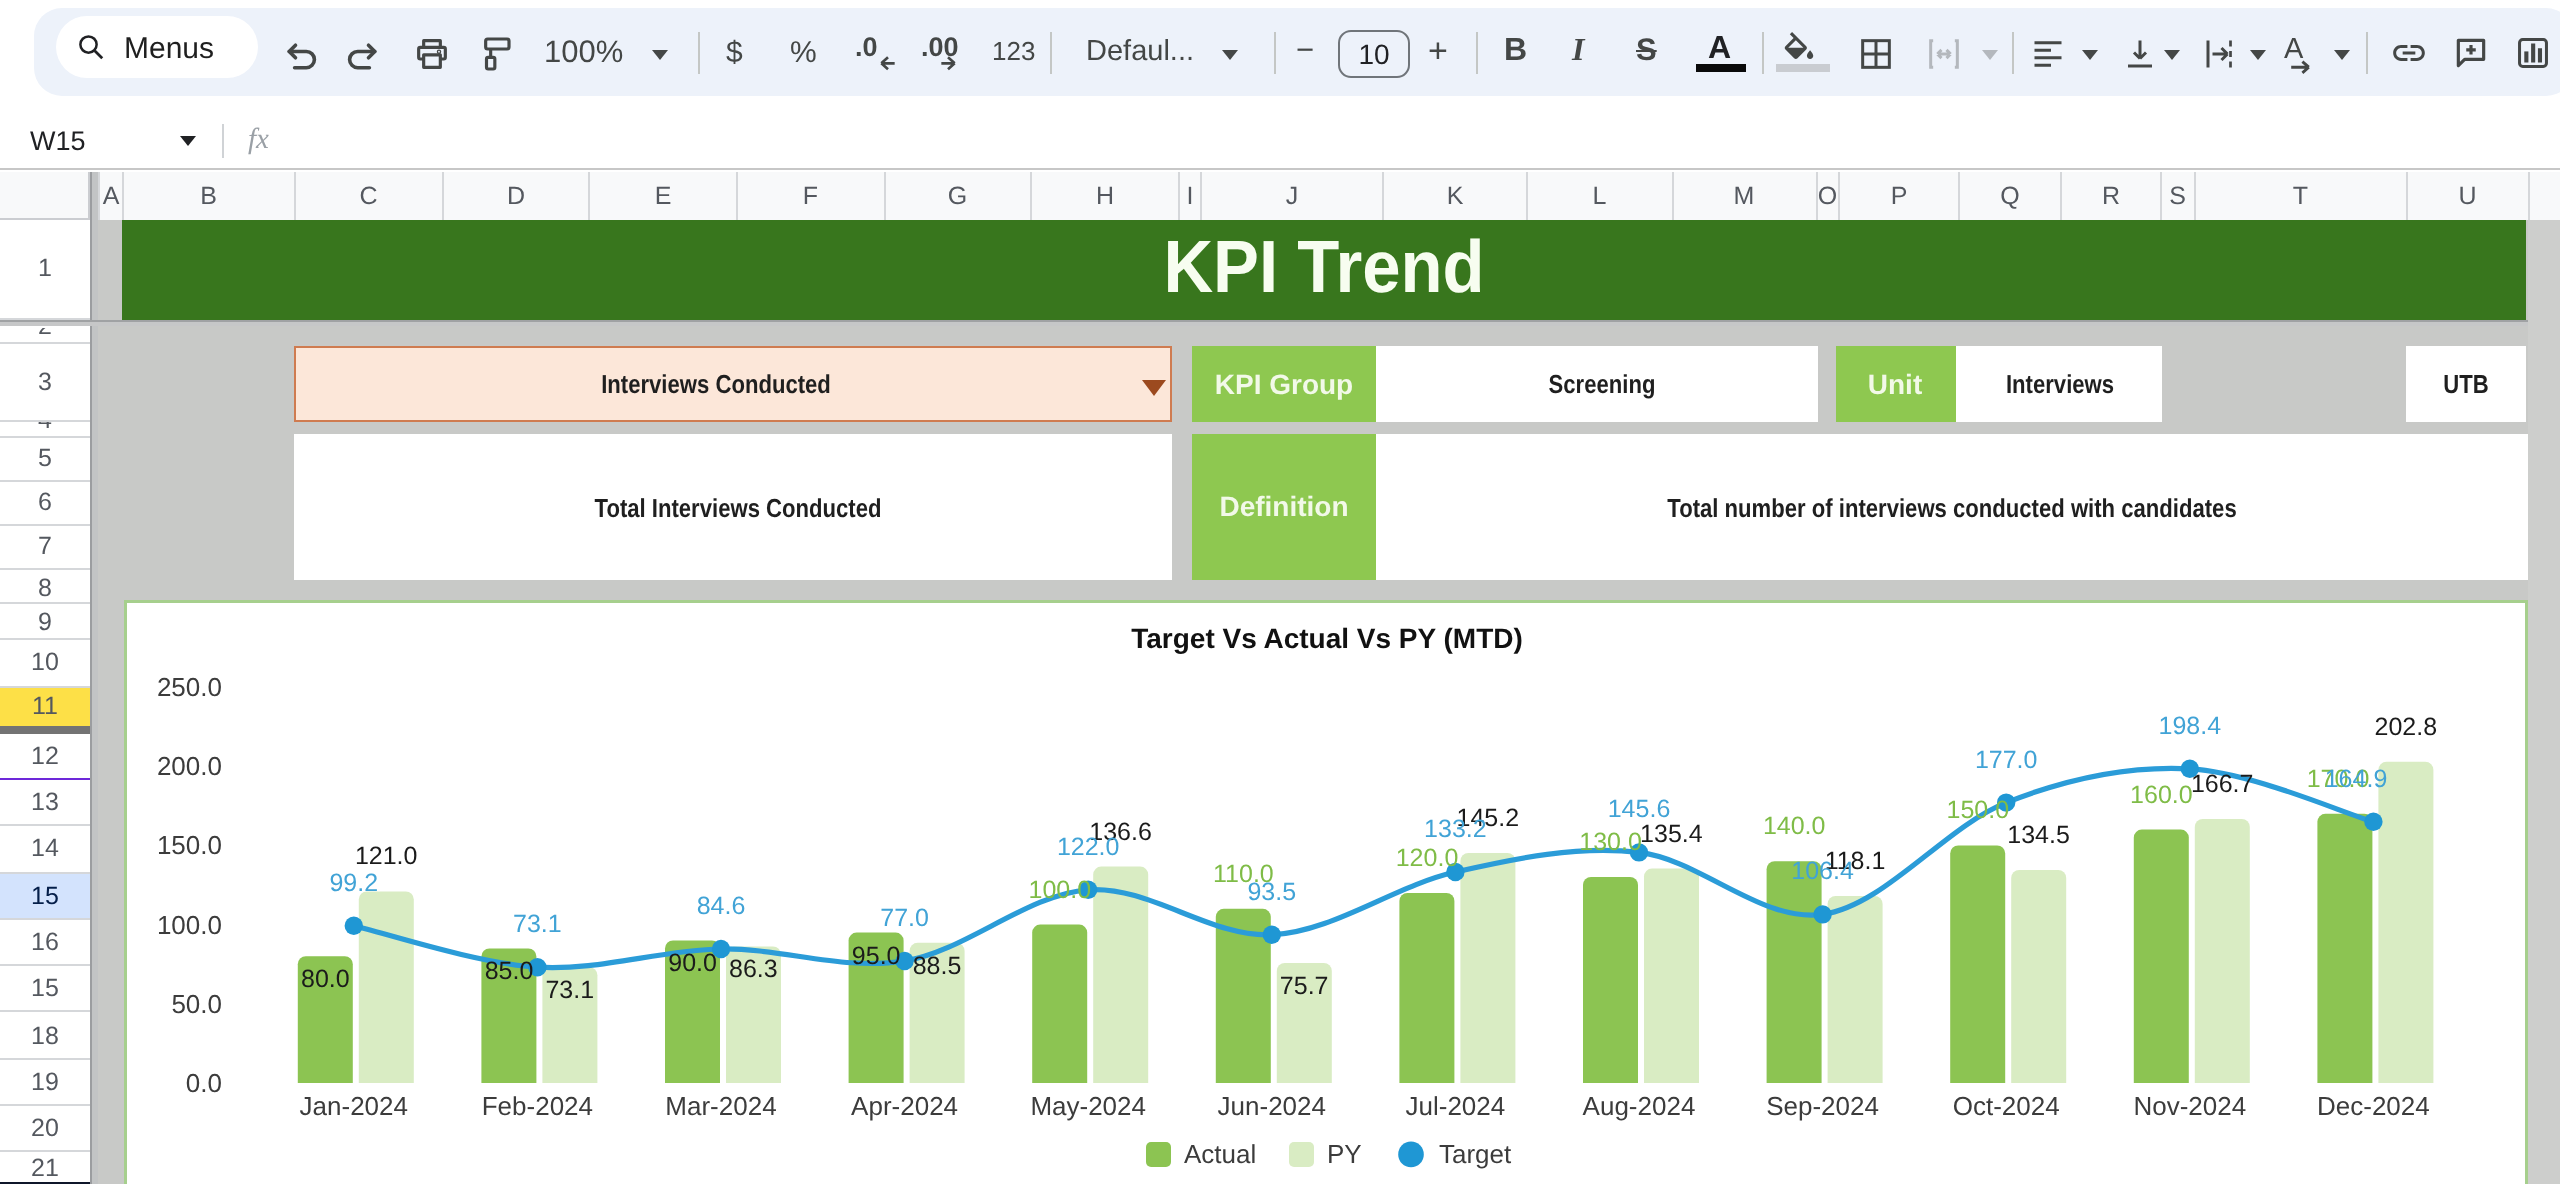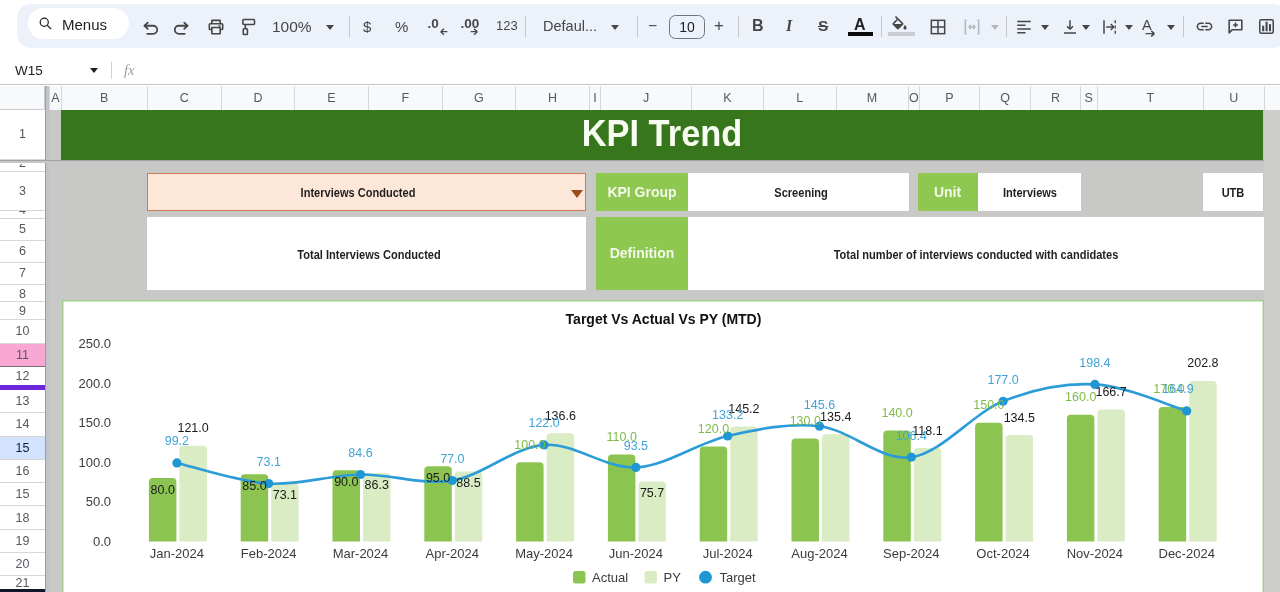--- a/index.html
+++ b/index.html
@@ -165,31 +165,31 @@
     <div style="position:absolute;left:0;top:110px;width:45px;height:49.5px;background:#ffffff;border-bottom:1px solid #d5d7da;box-sizing:border-box;color:#54585f;font-weight:normal;font-size:12.5px;display:flex;align-items:center;justify-content:center;overflow:hidden;">1</div>
     <div style="position:absolute;left:0;top:163.5px;width:45px;height:8.0px;background:#ffffff;border-bottom:1px solid #d5d7da;box-sizing:border-box;color:#54585f;font-weight:normal;font-size:12.5px;display:flex;align-items:flex-end;justify-content:center;overflow:hidden;padding-bottom:1px;">2</div>
     <div style="position:absolute;left:0;top:171.5px;width:45px;height:39.5px;background:#ffffff;border-bottom:1px solid #d5d7da;box-sizing:border-box;color:#54585f;font-weight:normal;font-size:12.5px;display:flex;align-items:center;justify-content:center;overflow:hidden;">3</div>
     <div style="position:absolute;left:0;top:211px;width:45px;height:8.0px;background:#ffffff;border-bottom:1px solid #d5d7da;box-sizing:border-box;color:#54585f;font-weight:normal;font-size:12.5px;display:flex;align-items:flex-end;justify-content:center;overflow:hidden;padding-bottom:1px;">4</div>
     <div style="position:absolute;left:0;top:219px;width:45px;height:21.8px;background:#ffffff;border-bottom:1px solid #d5d7da;box-sizing:border-box;color:#54585f;font-weight:normal;font-size:12.5px;display:flex;align-items:center;justify-content:center;overflow:hidden;">5</div>
     <div style="position:absolute;left:0;top:240.8px;width:45px;height:22.0px;background:#ffffff;border-bottom:1px solid #d5d7da;box-sizing:border-box;color:#54585f;font-weight:normal;font-size:12.5px;display:flex;align-items:center;justify-content:center;overflow:hidden;">6</div>
     <div style="position:absolute;left:0;top:262.8px;width:45px;height:22.0px;background:#ffffff;border-bottom:1px solid #d5d7da;box-sizing:border-box;color:#54585f;font-weight:normal;font-size:12.5px;display:flex;align-items:center;justify-content:center;overflow:hidden;">7</div>
     <div style="position:absolute;left:0;top:284.8px;width:45px;height:17.1px;background:#ffffff;border-bottom:1px solid #d5d7da;box-sizing:border-box;color:#54585f;font-weight:normal;font-size:12.5px;display:flex;align-items:flex-end;justify-content:center;overflow:hidden;">8</div>
     <div style="position:absolute;left:0;top:301.9px;width:45px;height:18.4px;background:#ffffff;border-bottom:1px solid #d5d7da;box-sizing:border-box;color:#54585f;font-weight:normal;font-size:12.5px;display:flex;align-items:center;justify-content:center;overflow:hidden;">9</div>
     <div style="position:absolute;left:0;top:320.3px;width:45px;height:23.3px;background:#ffffff;border-bottom:1px solid #d5d7da;box-sizing:border-box;color:#54585f;font-weight:normal;font-size:12.5px;display:flex;align-items:center;justify-content:center;overflow:hidden;">10</div>
-    <div style="position:absolute;left:0;top:343.6px;width:45px;height:23.2px;background:#f9a8d4;border-bottom:1px solid #737373;box-sizing:border-box;color:#54585f;font-weight:normal;font-size:12.5px;display:flex;align-items:center;justify-content:center;overflow:hidden;">11</div>
-    <div style="position:absolute;left:0;top:366.8px;width:45px;height:23.3px;background:#ffffff;border-bottom:5px solid #6d28d9;box-sizing:border-box;color:#54585f;font-weight:normal;font-size:12.5px;display:flex;align-items:center;justify-content:center;overflow:hidden;">12</div>
+    <div style="position:absolute;left:0;top:343.6px;width:45px;height:23.2px;background:#fde047;border-bottom:4px solid #737373;box-sizing:border-box;color:#54585f;font-weight:normal;font-size:12.5px;display:flex;align-items:center;justify-content:center;overflow:hidden;">11</div>
+    <div style="position:absolute;left:0;top:366.8px;width:45px;height:23.3px;background:#ffffff;border-bottom:1px solid #6d28d9;box-sizing:border-box;color:#54585f;font-weight:normal;font-size:12.5px;display:flex;align-items:center;justify-content:center;overflow:hidden;">12</div>
     <div style="position:absolute;left:0;top:390.1px;width:45px;height:23.3px;background:#ffffff;border-bottom:1px solid #d5d7da;box-sizing:border-box;color:#54585f;font-weight:normal;font-size:12.5px;display:flex;align-items:center;justify-content:center;overflow:hidden;">13</div>
     <div style="position:absolute;left:0;top:413.4px;width:45px;height:23.2px;background:#ffffff;border-bottom:1px solid #d5d7da;box-sizing:border-box;color:#54585f;font-weight:normal;font-size:12.5px;display:flex;align-items:center;justify-content:center;overflow:hidden;">14</div>
     <div style="position:absolute;left:0;top:436.6px;width:45px;height:23.3px;background:#d3e3fd;border-bottom:1px solid #d5d7da;box-sizing:border-box;color:#041e49;font-weight:normal;font-size:12.5px;display:flex;align-items:center;justify-content:center;overflow:hidden;">15</div>
     <div style="position:absolute;left:0;top:459.9px;width:45px;height:23.3px;background:#ffffff;border-bottom:1px solid #d5d7da;box-sizing:border-box;color:#54585f;font-weight:normal;font-size:12.5px;display:flex;align-items:center;justify-content:center;overflow:hidden;">16</div>
     <div style="position:absolute;left:0;top:483.2px;width:45px;height:23.2px;background:#ffffff;border-bottom:1px solid #d5d7da;box-sizing:border-box;color:#54585f;font-weight:normal;font-size:12.5px;display:flex;align-items:center;justify-content:center;overflow:hidden;">15</div>
     <div style="position:absolute;left:0;top:506.4px;width:45px;height:23.3px;background:#ffffff;border-bottom:1px solid #d5d7da;box-sizing:border-box;color:#54585f;font-weight:normal;font-size:12.5px;display:flex;align-items:center;justify-content:center;overflow:hidden;">18</div>
     <div style="position:absolute;left:0;top:529.7px;width:45px;height:23.3px;background:#ffffff;border-bottom:1px solid #d5d7da;box-sizing:border-box;color:#54585f;font-weight:normal;font-size:12.5px;display:flex;align-items:center;justify-content:center;overflow:hidden;">19</div>
     <div style="position:absolute;left:0;top:553.0px;width:45px;height:23.2px;background:#ffffff;border-bottom:1px solid #d5d7da;box-sizing:border-box;color:#54585f;font-weight:normal;font-size:12.5px;display:flex;align-items:center;justify-content:center;overflow:hidden;">20</div>
-    <div style="position:absolute;left:0;top:576.2px;width:45px;height:16.8px;background:#ffffff;border-bottom:4px solid #0f172a;box-sizing:border-box;color:#54585f;font-weight:normal;font-size:12.5px;display:flex;align-items:center;justify-content:center;overflow:hidden;">21</div>
+    <div style="position:absolute;left:0;top:576.2px;width:45px;height:16.8px;background:#ffffff;border-bottom:2px solid #0f172a;box-sizing:border-box;color:#54585f;font-weight:normal;font-size:12.5px;display:flex;align-items:center;justify-content:center;overflow:hidden;">21</div>
     <div style="position:absolute;left:0;top:159.5px;width:1263.5px;height:1.2px;background:#a0a2a4;z-index:2"></div>
     <div style="position:absolute;left:0;top:160.7px;width:1263.5px;height:2.8px;background:#c6c7c8;z-index:2"></div>
     <div style="position:absolute;left:45px;top:85.5px;width:1.2px;height:506.5px;background:#9b9da0"></div>
     <div style="position:absolute;left:46.2px;top:85.5px;width:2.8px;height:506.5px;background:#c2c4c5"></div>
 <div style="position:absolute;left:49px;top:109.5px;width:1231px;height:482.5px;background:#c8c9c7"></div>
     <div style="position:absolute;left:1263.5px;top:109.5px;width:16.5px;height:482.5px;background:#cdcecc"></div>
     <div style="position:absolute;left:60.5px;top:110px;width:1202.5px;height:49.5px;background:#38761d"></div>
     <div style="position:absolute;left:661.8px;top:134.2px;font-size:37px;font-weight:bold;color:#f7fdf0;white-space:nowrap;transform:translate(-50%,-50%) scaleX(0.93);">KPI Trend</div>
     <div style="position:absolute;left:146.7px;top:172.5px;width:439.3px;height:38.5px;background:#fce7d9;box-sizing:border-box;display:flex;align-items:center;justify-content:center;font-size:13px;font-weight:bold;color:#111;border:1px solid #cf7b50;"></div>
     <div style="position:absolute;left:358px;top:192px;font-size:13px;font-weight:bold;color:#1f1f1f;white-space:nowrap;transform:translate(-50%,-50%) scaleX(0.85);">Interviews Conducted</div>

